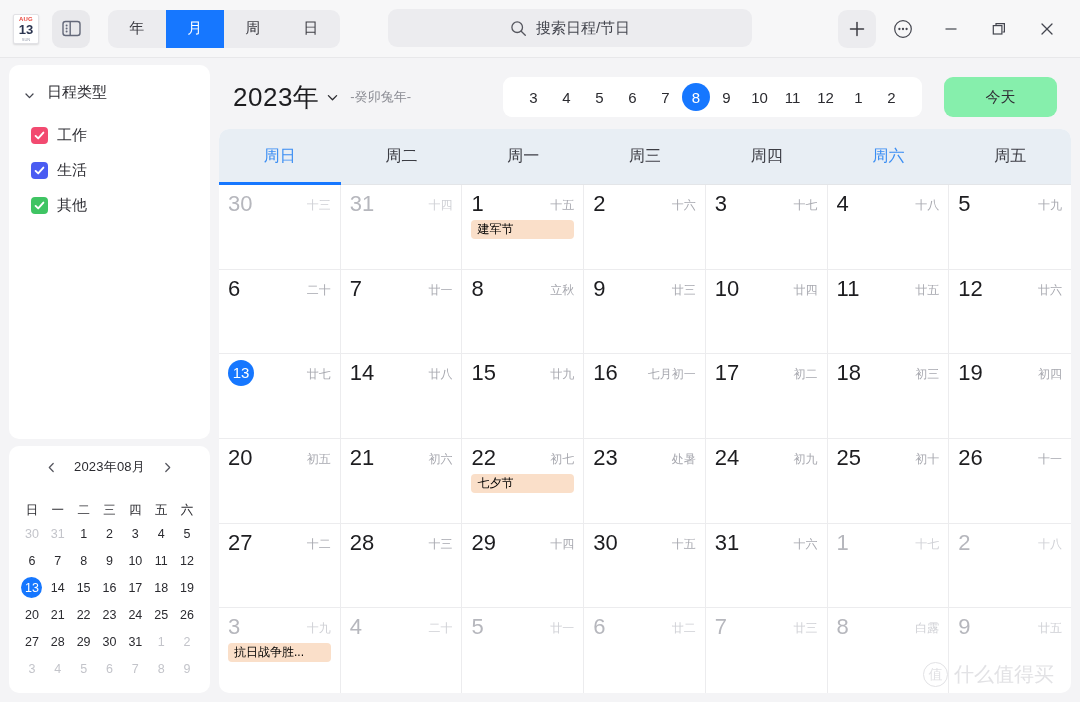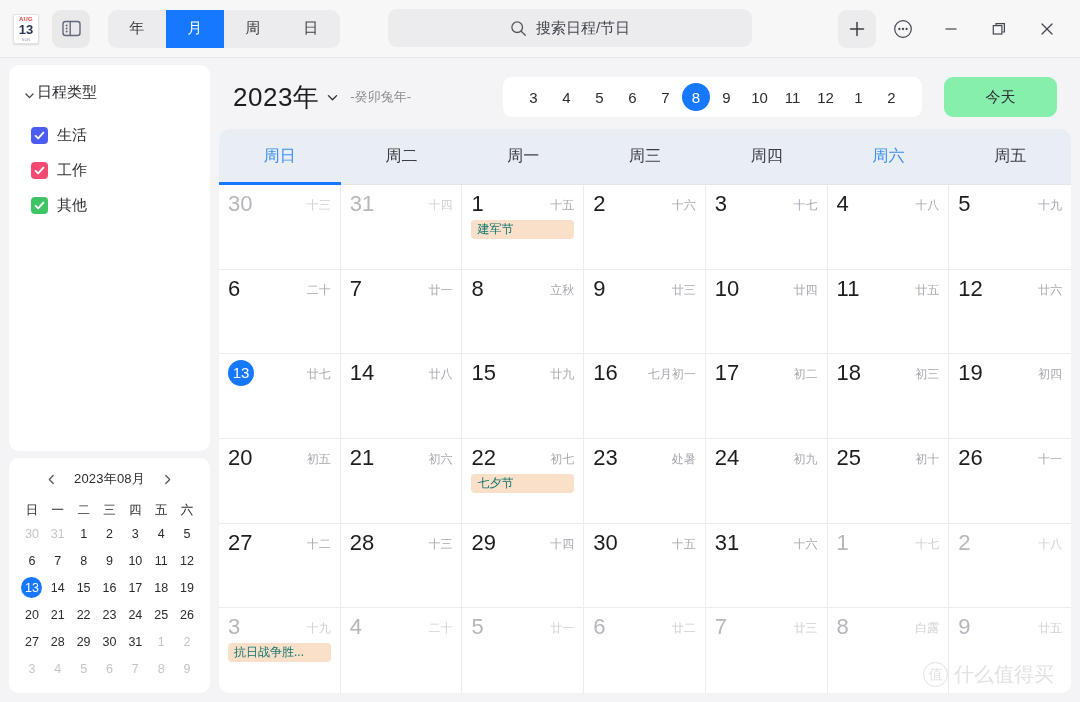--- a/index.html
+++ b/index.html
@@ -84,39 +84,39 @@
   
   .sidebar {
     width: 219px; min-width: 219px;
     display: flex; flex-direction: column;
     padding: 7px 9px 9px 9px; gap: 7px;
     background: #f4f4f6;
   }
   .card { background: #fff; border-radius: 10px; }
   .types-card { flex: 1; padding: 18px 14px 10px 14px; }
   .types-head {
-    display: flex; align-items: flex-end; gap: 1px;
+    display: flex; align-items: flex-end; gap: 11px;
     font-size: 15px; color: #2b2b30; margin-bottom: 16px; cursor: pointer;
   }
   .type-item {
     display: flex; align-items: center; gap: 9px;
     padding: 8px 0 8px 8px; font-size: 15px; color: #303036; cursor: pointer;
   }
   .cbox {
     width: 17px; height: 17px; border-radius: 4px;
     display: flex; align-items: center; justify-content: center;
     flex-shrink: 0;
   }
   .cbox svg { display: block; }
 
   
   .mini-card { padding: 10px 10px 12px 10px; }
   .mini-head {
     display: flex; align-items: center; justify-content: center;
-    gap: 16px; margin-bottom: 9px; height: 22px;
+    gap: 16px; margin-bottom: 21px; height: 22px;
   }
   .mini-head .lbl { font-size: 13px; color: #2b2b30; letter-spacing: .2px; }
   .mini-nav { cursor: pointer; color: #55565e; display: flex; align-items: center; }
   .mini-grid { display: grid; grid-template-columns: repeat(7, 1fr); row-gap: 2px; }
   .mini-grid .wd {
     text-align: center; font-size: 12.5px; color: #2b2b30;
     height: 22px; line-height: 22px;
   }
   .mini-cell {
     height: 25px; display: flex; align-items: center; justify-content: center;
@@ -193,21 +193,21 @@
   .day-cell.out .dnum { color: #b6b7bd; }
   .day-cell.today .dnum {
     width: 26px; height: 26px; border-radius: 50%;
     background: #1677ff; color: #fff; font-size: 15px;
     display: flex; align-items: center; justify-content: center;
   }
   .lunar { font-size: 12px; color: #a7a8af; line-height: 22px; padding-top: 3px; }
   .day-cell.out .lunar { color: #cfd0d5; }
   .chip {
     margin-top: 3px; height: 19px; border-radius: 4px;
-    background: #fadfc9; color: #0f766e; font-size: 12px;
+    background: #fadfc9; color: #000000; font-size: 12px;
     display: flex; align-items: center; padding: 0 6px;
     max-width: 120px; overflow: hidden; white-space: nowrap;
   }
 
   .watermark {
     position: absolute; right: 26px; bottom: 14px;
     display: flex; align-items: center; gap: 6px;
     color: #e2e2e5; font-size: 20px; pointer-events: none;
     font-family: "DejaVu Serif", serif;
   }
@@ -300,35 +300,35 @@
 
       <div class="card types-card">
         <div class="types-head">
           <svg width="13" height="13" viewBox="0 0 13 13">
             <path d="M3 5 L6.5 8.6 L10 5" fill="none" stroke="#44464f" stroke-width="1.3" stroke-linecap="round" stroke-linejoin="round"></path>
           </svg>
           <span>日程类型</span>
         </div>
 
         <div class="type-item">
+          <span class="cbox" style="background:#f24a70">
+            <svg width="13" height="13" viewBox="0 0 13 13">
+                <path d="M2.6 6.9 L5.2 9.4 L10.4 3.6" fill="none" stroke="#fff" stroke-width="1.9" stroke-linecap="round" stroke-linejoin="round"></path>
+              </svg>
+          </span>
+          <span>工作</span>
+        </div>
+
+        <div class="type-item">
           <span class="cbox" style="background:#4a5cf2">
             <svg width="13" height="13" viewBox="0 0 13 13">
                 <path d="M2.6 6.9 L5.2 9.4 L10.4 3.6" fill="none" stroke="#fff" stroke-width="1.9" stroke-linecap="round" stroke-linejoin="round"></path>
               </svg>
           </span>
           <span>生活</span>
-        </div>
-
-        <div class="type-item">
-          <span class="cbox" style="background:#f24a70">
-            <svg width="13" height="13" viewBox="0 0 13 13">
-                <path d="M2.6 6.9 L5.2 9.4 L10.4 3.6" fill="none" stroke="#fff" stroke-width="1.9" stroke-linecap="round" stroke-linejoin="round"></path>
-              </svg>
-          </span>
-          <span>工作</span>
         </div>
 
         <div class="type-item">
           <span class="cbox" style="background:#3fc463">
             <svg width="13" height="13" viewBox="0 0 13 13">
                 <path d="M2.6 6.9 L5.2 9.4 L10.4 3.6" fill="none" stroke="#fff" stroke-width="1.9" stroke-linecap="round" stroke-linejoin="round"></path>
               </svg>
           </span>
           <span>其他</span>
         </div>

